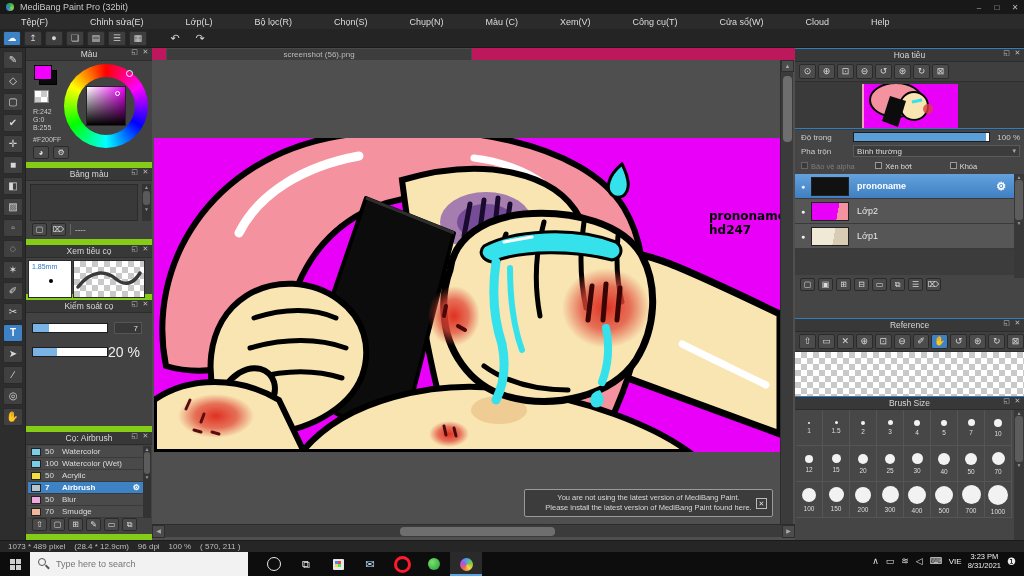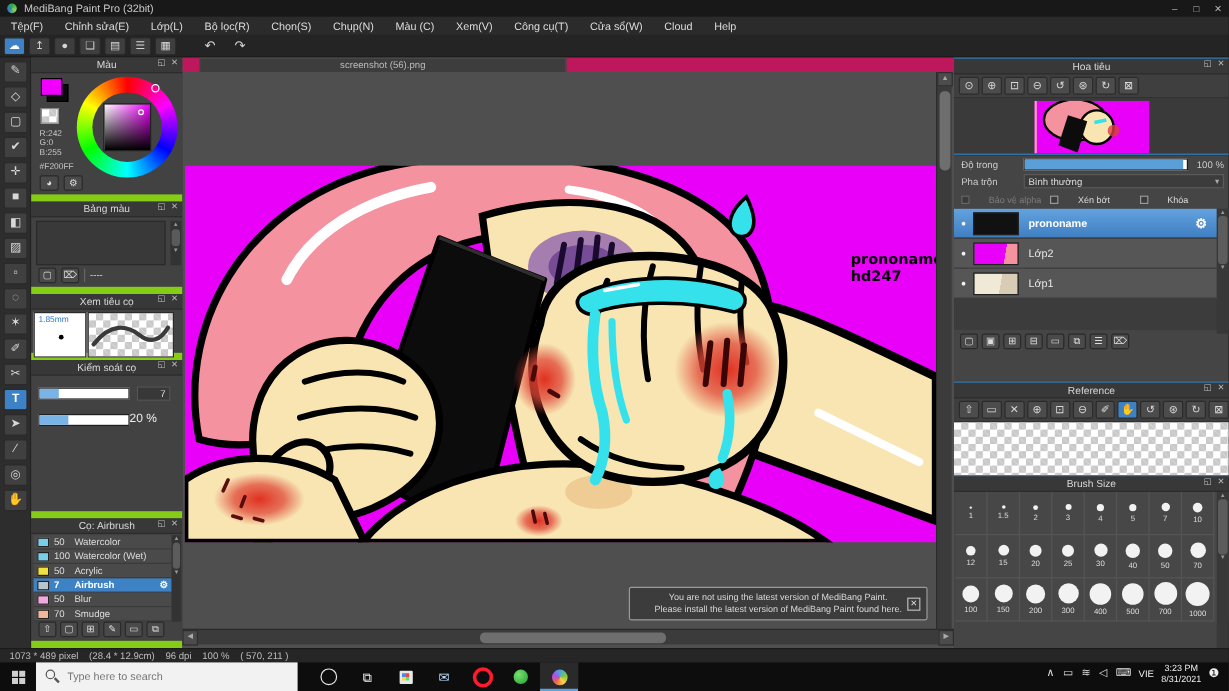--- a/index.html
+++ b/index.html
@@ -5,21 +5,21 @@
   *{margin:0;padding:0;box-sizing:border-box}
   html,body{background:#000}
   #screen{position:relative;width:1024px;height:576px;overflow:hidden;background:#2e2e2e;
     font-family:"Liberation Sans",sans-serif;color:#ddd;-webkit-font-smoothing:antialiased}
   
   .titlebar{position:absolute;left:0;top:0;width:1024px;height:14px;background:#181818;display:flex;align-items:center;font-size:9px;color:#c8c8c8}
   .appdot{width:8px;height:8px;border-radius:50%;margin:0 6px 0 6px;background:conic-gradient(#2fa84f,#8bd44a,#2f7fd0,#2fa84f)}
   .wctrls{margin-left:auto;display:flex}
   .wctrl{width:18px;height:14px;display:flex;align-items:center;justify-content:center;font-size:8px;color:#bbb;cursor:default}
   .menubar{position:absolute;left:0;top:14px;width:1024px;height:15px;background:#2b2b2b;display:flex;align-items:center;font-size:9px}
-  .mitem{padding:0 9px;color:#ddd;height:15px;display:flex;align-items:center}
+  .mitem{padding:0 21px;color:#ddd;height:15px;display:flex;align-items:center}
   .topbar{position:absolute;left:0;top:29px;width:1024px;height:19px;background:#242424;display:flex;align-items:center;border-bottom:1px solid #1a1a1a}
   .tbtn{width:18px;height:15px;margin-left:3px;background:#3e3e3e;border:1px solid #2a2a2a;border-radius:2px;display:flex;align-items:center;justify-content:center;font-size:9px;color:#d5d5d5}
   .tbtn.selected{background:#3c82c4;color:#fff}
   .hist{margin-left:14px;display:flex}
   .hist .tbtn{width:22px;font-size:11px;background:transparent;border:none}
   
   .phead{height:13px;background:#383838;border-bottom:1px solid #2c2c2c;display:flex;align-items:center;justify-content:center;position:relative;font-size:8.5px;color:#d8d8d8}
   .pbtns{position:absolute;right:2px;top:0;display:flex;gap:2px;font-size:7px;color:#bbb}
   .pbtns span{width:9px;text-align:center}
   .checker{background-color:#fff;background-image:linear-gradient(45deg,#c9c9c9 25%,transparent 25%,transparent 75%,#c9c9c9 75%),linear-gradient(45deg,#c9c9c9 25%,transparent 25%,transparent 75%,#c9c9c9 75%);background-size:12px 12px;background-position:0 0,6px 6px}
@@ -55,21 +55,21 @@
   
   .pvleft{position:absolute;left:2px;top:15px;width:44px;height:38px;background:#fff;border:1px solid #2a2a2a;font-size:7px;color:#2f77c4}
   .pvleft .mm{display:block;margin:2px 0 0 3px}
   .pvdot{position:absolute;left:20px;top:18px;width:4px;height:4px;border-radius:50%;background:#000}
   .pvright{position:absolute;left:47px;top:15px;width:72px;height:38px;border:1px solid #2a2a2a}
   
   .ctlrow{position:absolute;left:6px;display:flex;align-items:center}
   .track{width:76px;height:10px;background:#fff;border:1px solid #1e1e1e;position:relative}
   .fill{position:absolute;left:0;top:0;bottom:0;background:#7ab4e4}
   .valbox{margin-left:6px;width:28px;height:12px;background:#383838;border:1px solid #555;color:#ddd;font-size:8px;text-align:right;padding-right:3px;line-height:11px}
-  .valtxt{margin-left:0;font-size:10px;color:#eee}
+  .valtxt{margin-left:0;font-size:14px;color:#eee}
   
   .blist{position:absolute;left:2px;top:14px;width:115px}
   .brow{display:flex;align-items:center;height:12px;font-size:8px;color:#ddd;border-bottom:1px solid #3a3a3a;background:#4a4a4a;position:relative}
   .brow.selected{background:#3c82c4;color:#fff;font-weight:bold}
   .bsw{width:10px;height:8px;margin:0 4px 0 3px;border:1px solid #222}
   .bnum{width:17px}
   .bgear{display:none;position:absolute;right:3px;font-size:8px}
   .brow.selected .bgear{display:block}
   .bscroll{position:absolute;right:1px;top:14px;width:8px;height:72px;background:#333;display:flex;flex-direction:column;align-items:center;font-size:5px;color:#999}
   .bthumb{width:6px;height:22px;background:#5c5c5c;border-radius:3px}
@@ -96,21 +96,21 @@
   .navarea{height:48px;background:#3a3a3a;display:flex;align-items:center;justify-content:center}
   
   .lrow{display:flex;align-items:center;font-size:8px;color:#ccc;margin:3px 4px 0 6px}
   .lrow .lab{width:52px}
   .ltrack{flex:1;height:10px;background:#fff;border:1px solid #1e1e1e;position:relative}
   .lfill{position:absolute;left:0;top:0;bottom:0;width:98%;background:#5b9fd8}
   .lval{width:30px;text-align:right;font-size:8px}
   .ddl{flex:1;height:12px;background:#3c3c3c;border:1px solid #5a5a5a;font-size:8px;color:#ddd;padding:0 3px;display:flex;align-items:center}
   .ddl .car{margin-left:auto;font-size:7px;color:#aaa}
   .chkrow{display:flex;align-items:center;margin:5px 4px 3px 6px;font-size:7.5px;gap:4px}
-  .chk{display:flex;align-items:center;gap:16px;flex:1}
+  .chk{display:flex;gap:3px;flex:1}
   .chk .box{width:7px;height:7px;border:1px solid #999;background:#3a3a3a}
   .chk.dim{color:#7d7d7d}.chk.dim .box{border-color:#666}
   .laylist{position:relative;margin-top:2px;background:#3c3c3c}
   .lay{display:flex;align-items:center;height:25px;background:#565656;border-bottom:1px solid #3a3a3a;position:relative;font-size:9px;color:#e8e8e8;width:219px}
   .lay.selected{background:linear-gradient(#63a2de,#3f7fc2);font-weight:bold;color:#fff}
   .ldot{width:16px;text-align:center;font-size:7px;color:#f2f2f2}
   .lthumb{width:38px;height:19px;border:1px solid #222;margin-right:8px}
   .lgear{display:none;position:absolute;right:8px;font-size:11px;color:#fff}
   .lay.selected .lgear{display:block}
   .layscroll{position:absolute;right:0;top:0;width:10px;height:104px;background:#383838;display:flex;flex-direction:column;align-items:center;font-size:5px;color:#999}

